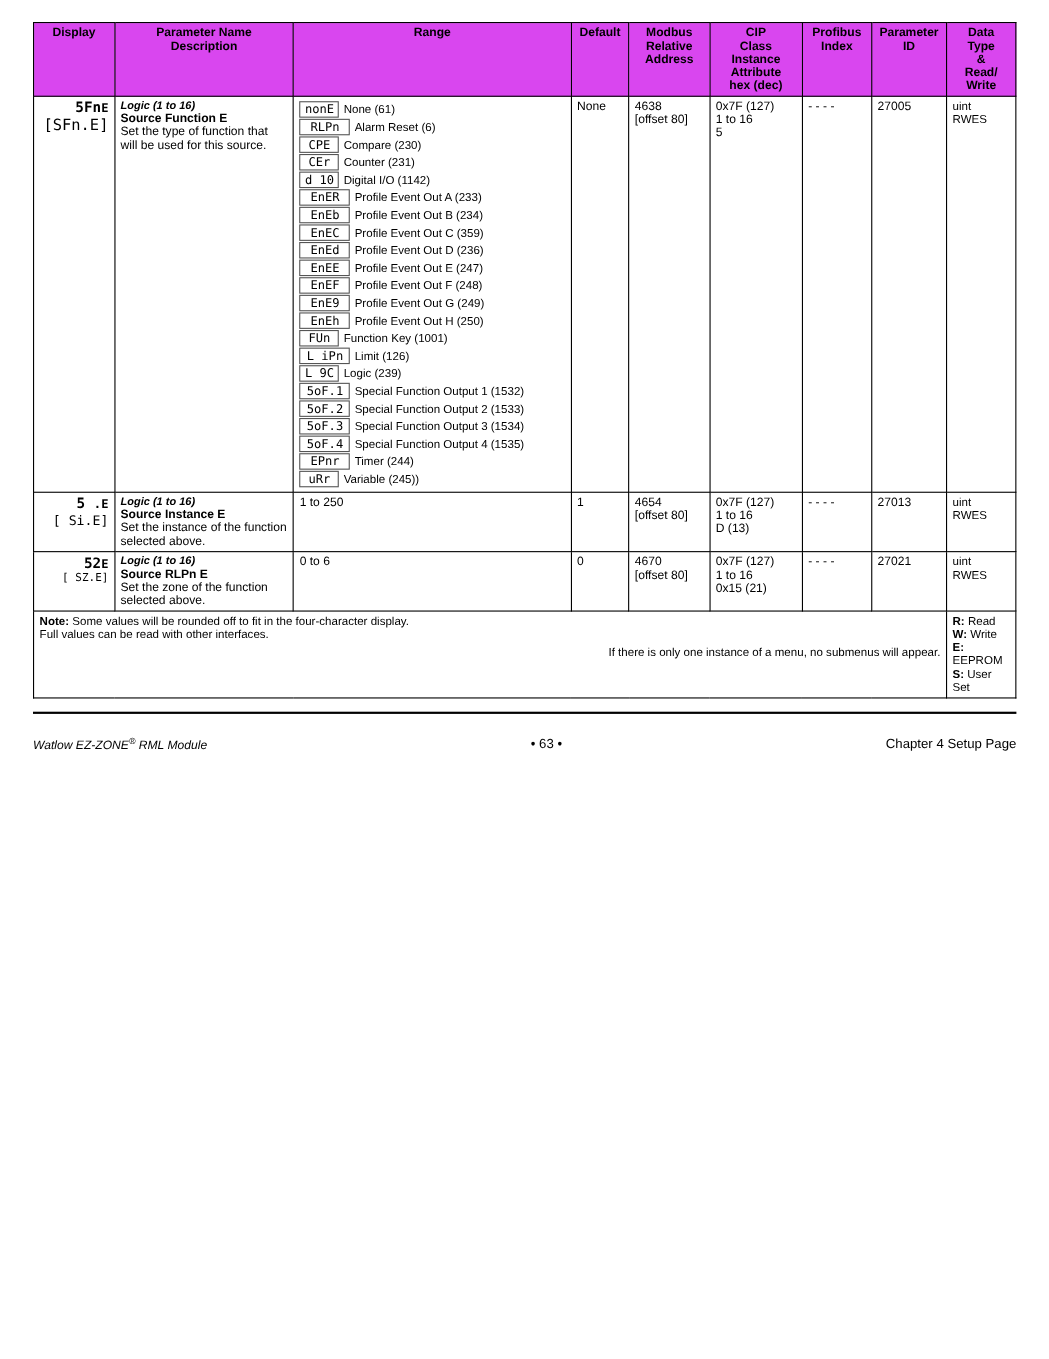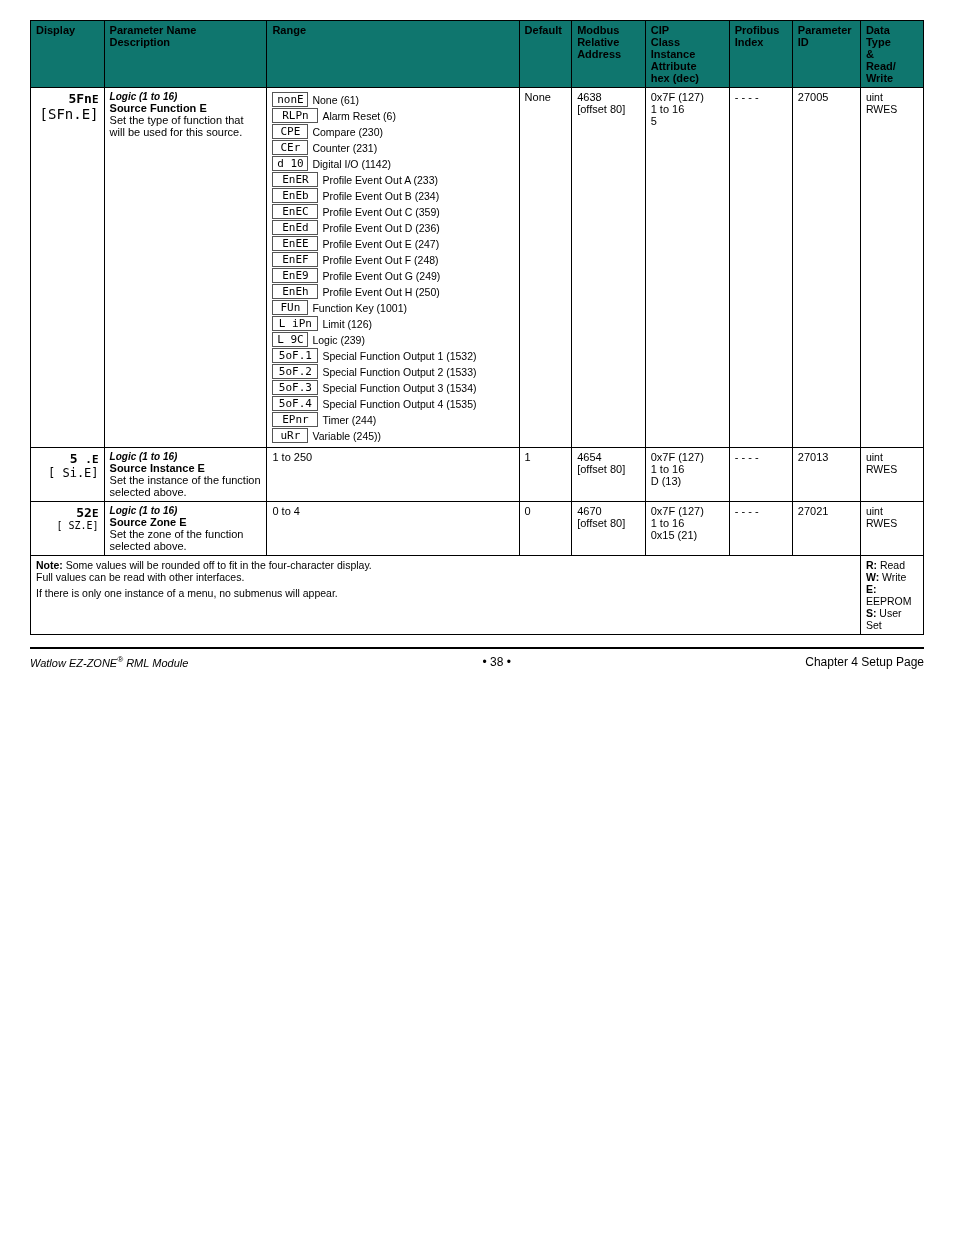--- a/index.html
+++ b/index.html
@@ -33,24 +33,24 @@
       width: 100%;
       border-collapse: collapse;
       border: 1px solid #000;
     }
     table.main-table th, table.main-table td {
       border: 1px solid #000;
       padding: 3px 5px;
       vertical-align: top;
     }
     table.main-table th {
-      background: #0f766e;
+      background: #d946ef;
       font-weight: bold;
       font-size: 11px;
-      text-align: left;
+      text-align: center;
     }
     .col-display { width: 65px; }
     .col-param { width: 155px; }
     .col-range { width: 240px; }
     .col-default { width: 50px; }
     .col-modbus { width: 70px; }
     .col-cip { width: 80px; }
     .col-profibus { width: 60px; }
     .col-paramid { width: 60px; }
     .col-datatype { width: 60px; }
@@ -91,21 +91,21 @@
     }
     .note-row td {
       border-top: 2px solid #000;
       font-size: 10.5px;
     }
     .footer-row {
       display: flex;
       justify-content: space-between;
       align-items: center;
       margin-top: 12px;
-      padding-top: 6px;
+      padding-top: 20px;
       border-top: 2px solid #000;
       font-size: 11px;
     }
     .footer-left {
       font-style: italic;
     }
     .footer-center {
       font-size: 12px;
     }
     .footer-right {
@@ -270,56 +270,56 @@
         <td class="col-datatype data-type-cell">uint<br>RWES</td>
       </tr>
 
       <tr>
         <td class="display-cell col-display">
           <div style="font-family:monospace;font-size:13px;font-weight:bold;">52<span style="font-size:11px;">E</span></div>
           <div style="font-size:10px;">[ SZ.E]</div>
         </td>
         <td class="col-param">
           <div class="param-logic">Logic (1 to 16)</div>
-          <div class="param-name">Source Zone E</div>
+          <div class="param-name">Source RLPn E</div>
           <div>Set the zone of the function selected above.</div>
         </td>
         <td class="col-range">
-          <span>0 to 4</span>
+          <span>0 to 6</span>
         </td>
         <td class="col-default">0</td>
         <td class="col-modbus">4670<br>[offset 80]</td>
         <td class="col-cip">0x7F (127)<br>1 to 16<br>0x15 (21)</td>
         <td class="col-profibus">- - - -</td>
         <td class="col-paramid">27021</td>
         <td class="col-datatype data-type-cell">uint<br>RWES</td>
       </tr>
 
       <tr class="note-row">
         <td colspan="8">
           <div><strong>Note:</strong> Some values will be rounded off to fit in the four-character display.</div>
           <div>Full values can be read with other interfaces.</div>
-          <div style="margin-top:4px;">If there is only one instance of a menu, no submenus will appear.</div>
+          <div style="margin-top:4px;text-align:right;">If there is only one instance of a menu, no submenus will appear.</div>
         </td>
         <td class="legend-cell">
           <strong>R:</strong> Read<br>
           <strong>W:</strong> Write<br>
           <strong>E:</strong> EEPROM<br>
           <strong>S:</strong> User Set
         </td>
       </tr>
     </tbody>
   </table>
 
   <div class="footer-row">
     <div class="footer-left">
       <span>Watlow EZ-ZONE</span><sup class="sup-r">®</sup>
       <span> RML Module</span>
     </div>
     <div class="footer-center">
-      <span>• 38 •</span>
+      <span>• 63 •</span>
     </div>
     <div class="footer-right">
       <span>Chapter 4 Setup Page</span>
     </div>
   </div>
 
 </div>
 
 </body></html>

